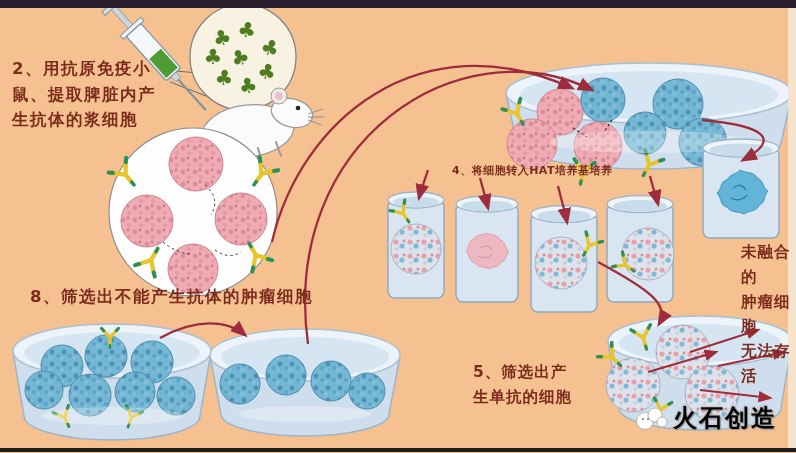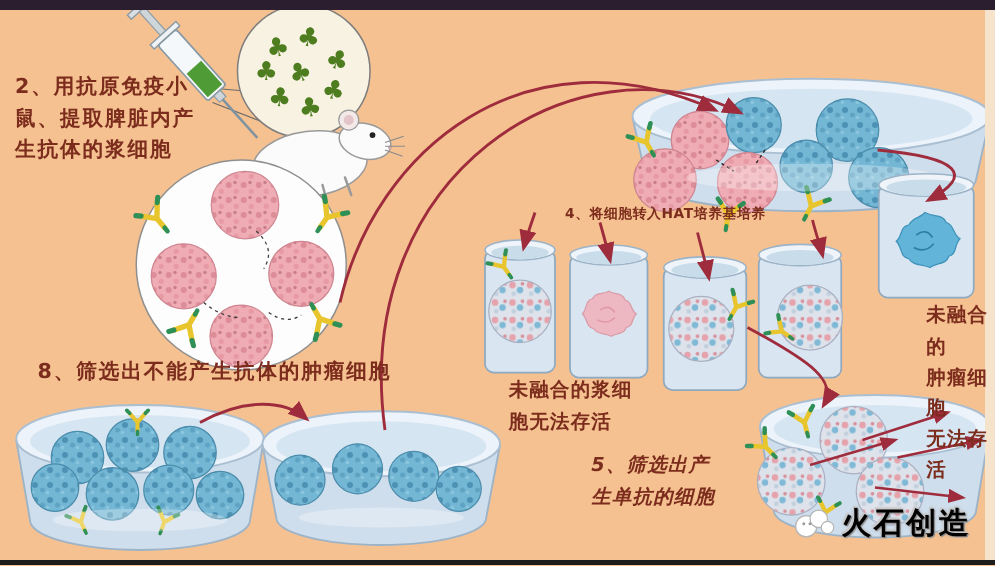--- a/index.html
+++ b/index.html
@@ -11,21 +11,21 @@
   .stage{position:relative;width:796px;height:453px;background:var(--background);overflow:hidden;}
   .bar-top{position:absolute;top:0;left:0;right:0;height:8px;background:var(--top-bar);z-index:4;}
   .bar-bottom{position:absolute;left:0;right:0;bottom:1px;height:4px;background:var(--bottom-line);z-index:4;}
   .edge-strip{position:absolute;top:8px;bottom:5px;right:0;width:8px;background:var(--edge-strip);z-index:3;}
   svg.scene{position:absolute;inset:0;z-index:1;}
   .label{position:absolute;color:var(--step-text);font-weight:700;white-space:pre-line;z-index:5;}
   .lbl-step1{left:12px;top:56px;font-size:16.5px;line-height:1.55;letter-spacing:1.5px;width:185px;}
   .lbl-step2{left:30px;top:286px;font-size:16.5px;letter-spacing:1.5px;}
   .lbl-step3{left:333px;top:76px;font-size:16.5px;line-height:1.55;letter-spacing:1px;}
   .lbl-step4{left:452px;top:163px;font-size:11px;letter-spacing:0.5px;}
-  .lbl-step5{left:473px;top:360px;font-size:15.5px;line-height:1.6;letter-spacing:1px;font-style:italic;}
+  .lbl-step5{left:473px;top:360px;font-size:15.5px;line-height:1.6;letter-spacing:1px;}
   .lbl-note-plasma{left:407px;top:300px;font-size:15.5px;line-height:1.6;letter-spacing:1px;}
   .lbl-note-tumor{left:741px;top:240px;font-size:15.5px;line-height:1.6;letter-spacing:1px;}
   .logo{position:absolute;left:634px;top:402px;display:flex;align-items:center;gap:3px;z-index:6;}
   .logo-text{color:#000000;font-weight:700;font-size:24px;letter-spacing:2px;
     text-shadow:1px 1px 0 #8f8f8f,-1px -1px 0 #c9c9c9,0 0 3px #9a9a9a;}
   .flow{stroke:var(--arrow);stroke-width:2.3;fill:none;}
   .ray{stroke:var(--arrow);stroke-width:1.9;fill:none;}
   .cone{stroke:#6a6a6a;stroke-width:1;}
   .antigen{font-size:21px;fill:#4e7d1f;font-family:"DejaVu Sans",sans-serif;}
 </style>
@@ -251,22 +251,20 @@
     </g>
   </svg>
 
   <div class="label lbl-step1">2、用抗原免疫小
 鼠、提取脾脏内产
 生抗体的浆细胞</div>
   <div class="label lbl-step2">8、筛选出不能产生抗体的肿瘤细胞</div>
   <div class="label lbl-step4">4、将细胞转入HAT培养基培养</div>
   <div class="label lbl-step5">5、筛选出产
 生单抗的细胞</div>
-  <div class="label lbl-note-plasma">未融合的浆细
-胞无法存活</div>
   <div class="label lbl-note-tumor">未融合的
 肿瘤细胞
 无法存活</div>
 
   <div class="logo">
     <svg width="36" height="30" viewBox="0 0 36 30">
       <circle cx="11" cy="18" r="8.5" fill="#fff" stroke="#b5b5b5" stroke-width="1"></circle>
       <circle cx="21" cy="12" r="7" fill="#fff" stroke="#b5b5b5" stroke-width="1"></circle>
       <circle cx="28" cy="19" r="5" fill="#fff" stroke="#b5b5b5" stroke-width="1"></circle>
       <circle cx="9" cy="16" r="1.2" fill="#9a9a9a"></circle>

